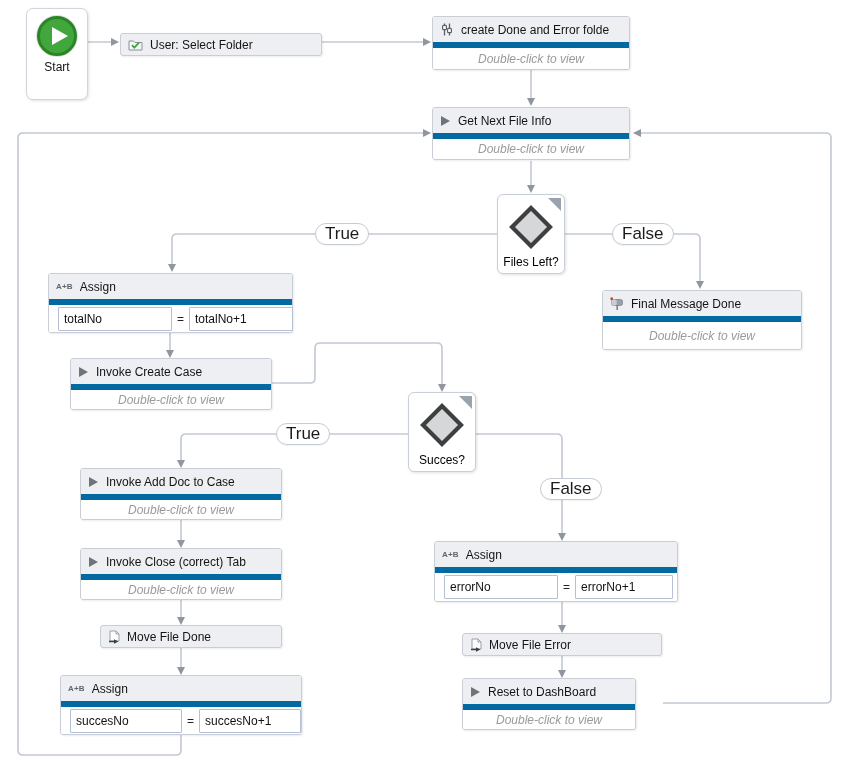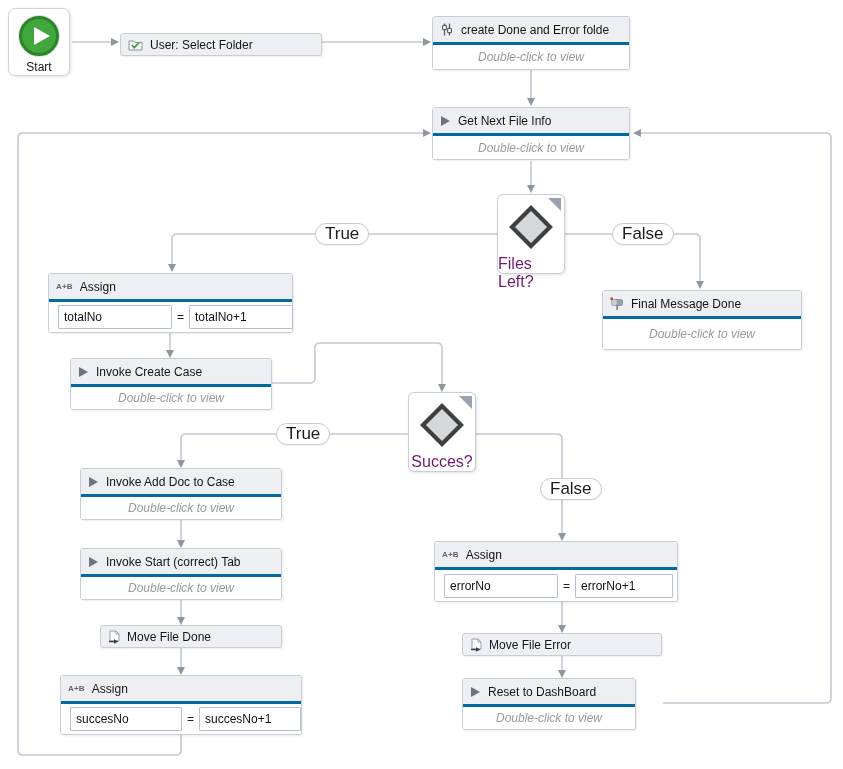--- a/index.html
+++ b/index.html
@@ -2,31 +2,31 @@
 <html><head>
 <meta charset="utf-8">
 <style>
   html,body{margin:0;padding:0;background:#fff;font-family:"Liberation Sans",sans-serif;}
   #canvas{position:relative;width:843px;height:769px;background:#ffffff;overflow:hidden;}
   #wires{position:absolute;left:0;top:0;width:843px;height:769px;}
   #wires path{fill:none;stroke:#c3c9d3;stroke-width:1.6;}
   #wires polygon{fill:#8f969f;}
   .node{position:absolute;box-sizing:border-box;}
   .act{background:#fff;border:1px solid #c9ced6;border-radius:3px;box-shadow:1px 1px 2px rgba(0,0,0,.08);display:flex;flex-direction:column;}
-  .hdr{display:flex;align-items:center;gap:7px;background:#edeff2;padding:0 7px;font-size:12px;color:#141414;flex:0 0 25px;border-bottom:3px solid #0369a1;border-radius:2px 2px 0 0;white-space:nowrap;overflow:hidden;}
+  .hdr{display:flex;align-items:center;gap:7px;background:#edeff2;padding:0 7px;font-size:12px;color:#141414;flex:0 0 25px;border-bottom:6px solid #0369a1;border-radius:2px 2px 0 0;white-space:nowrap;overflow:hidden;}
   .bar{display:flex;align-items:center;gap:7px;background:#edeff2;border:1px solid #c9ced6;border-radius:3px;padding:0 7px;font-size:12px;color:#141414;box-shadow:1px 1px 2px rgba(0,0,0,.08);white-space:nowrap;overflow:hidden;}
   .bdy{flex:1;display:flex;align-items:center;justify-content:center;font-size:12px;font-style:italic;color:#9a9a9a;background:#fff;border-radius:0 0 2px 2px;}
   .abdy{flex:1;display:flex;align-items:center;gap:5px;padding:0 9px;background:#fff;border-radius:0 0 2px 2px;}
   .fld{height:24px;border:1px solid #b5c0d5;background:#fff;font-size:12px;padding:4px 5px;color:#111;font-family:"Liberation Sans",sans-serif;box-sizing:border-box;border-radius:1px;}
   .eq{font-size:12px;color:#222;}
   .aicon{font-size:8px;font-weight:bold;color:#60666e;letter-spacing:.2px;}
   .icon{display:inline-flex;flex:0 0 auto;align-items:center;}
   .decision{background:#fff;border:1px solid #c9cfd8;border-radius:6px;box-shadow:1px 1px 3px rgba(0,0,0,.12);display:flex;flex-direction:column;align-items:center;padding-top:9px;}
   .decision .fold{position:absolute;top:3px;right:3px;}
-  .dlabel{font-size:16px;color:#701a75;margin-top:5px;}
+  .dlabel{font-size:12px;color:#000000;margin-top:5px;}
   .pill{position:absolute;background:#fff;border:1px solid #c6ccd4;border-radius:11px;height:20px;line-height:19px;padding:0 9px;font-size:17px;color:#1c1c1c;box-shadow:0 1px 1px rgba(0,0,0,.05);}
   .start{background:#fff;border:1px solid #d0d5dc;border-radius:7px;box-shadow:1px 1px 3px rgba(0,0,0,.12);display:flex;flex-direction:column;align-items:center;padding-top:5px;}
   .start .slabel{font-size:12px;color:#141414;margin-top:2px;}
 </style>
 </head>
 <body>
 
 <div id="canvas">
 
   <svg id="wires" viewBox="0 0 843 769">
@@ -93,21 +93,21 @@
     <g>
       <path d="M562 656 V670"></path>
         <polygon points="558,670 566,670 562,678"></polygon>
       </g>
     <g>
       <path d="M663 703 H826 Q831 703 831 698 V138 Q831 133 826 133 H641"></path>
         <polygon points="641,129 641,137 633,133"></polygon>
       </g>
   </svg>
 
-  <div class="node start" style="left:8px;top:8px;width:62px;height:68px">
+  <div class="node start" style="left:26px;top:8px;width:62px;height:92px">
     <span class="icon">
       <svg width="44" height="44" viewBox="0 0 44 44">
         <circle cx="22" cy="22" r="20.5" fill="none" stroke="#dcdfe3" stroke-width="1"></circle>
         <circle cx="22" cy="22" r="18.5" fill="#41a73d" stroke="#2b8527" stroke-width="3"></circle>
         <polygon points="17,13 33,22 17,31" fill="#ffffff"></polygon>
       </svg>
     </span>
     <div class="slabel">Start</div>
   </div>
 
@@ -208,21 +208,21 @@
     <div class="bdy">Double-click to view</div>
   </div>
 
   <div class="node act" style="left:80px;top:548px;width:202px;height:52px">
     <div class="hdr">
       <span class="icon">
         <svg width="11" height="12" viewBox="0 0 11 12">
             <polygon points="1,1 10,6 1,11" fill="#6e747c"></polygon>
           </svg>
       </span>
-      <span>Invoke Start (correct) Tab</span>
+      <span>Invoke Close (correct) Tab</span>
     </div>
     <div class="bdy">Double-click to view</div>
   </div>
 
   <div class="node bar" style="left:100px;top:625px;width:182px;height:23px">
     <span class="icon">
       <svg width="12" height="14" viewBox="0 0 12 14">
         <path d="M2 1 H8 L11 4 V11 H2 Z" fill="#fbfcfd" stroke="#9aa1ab" stroke-width="1"></path>
         <path d="M8 1 V4 H11" fill="none" stroke="#9aa1ab" stroke-width="1"></path>
         <path d="M1 11.5 H6" stroke="#3c4047" stroke-width="1.6"></path>

